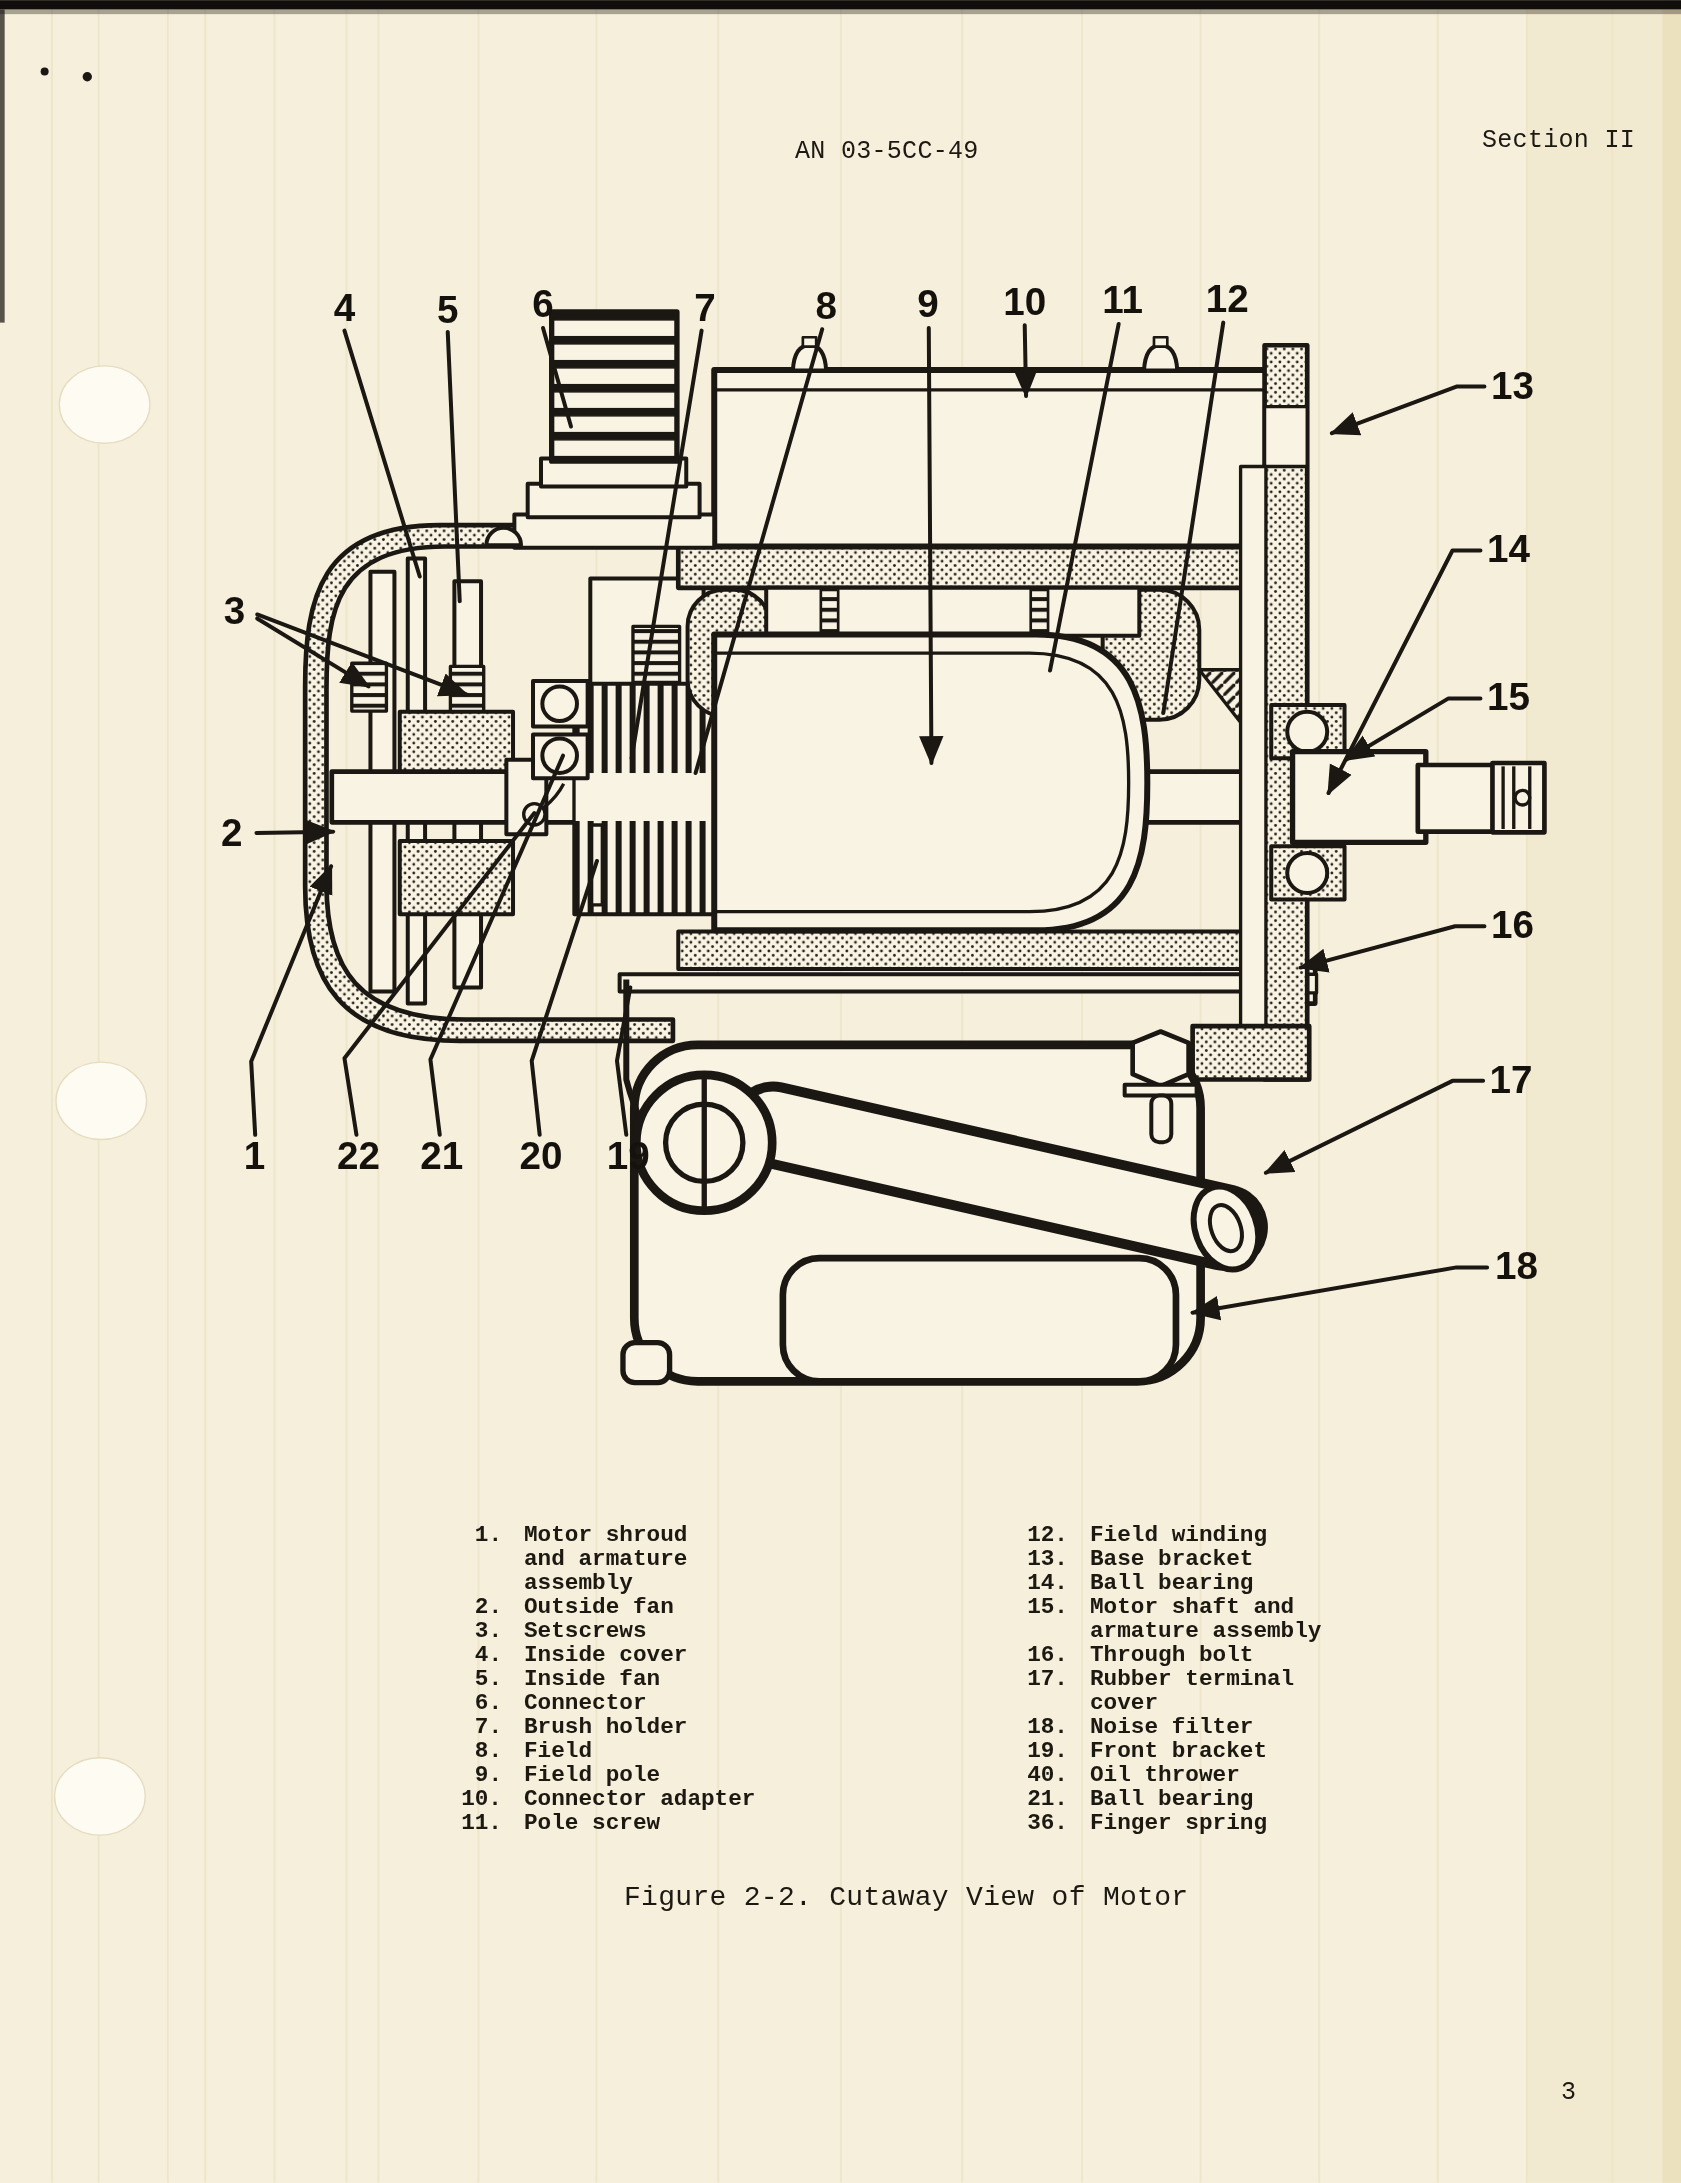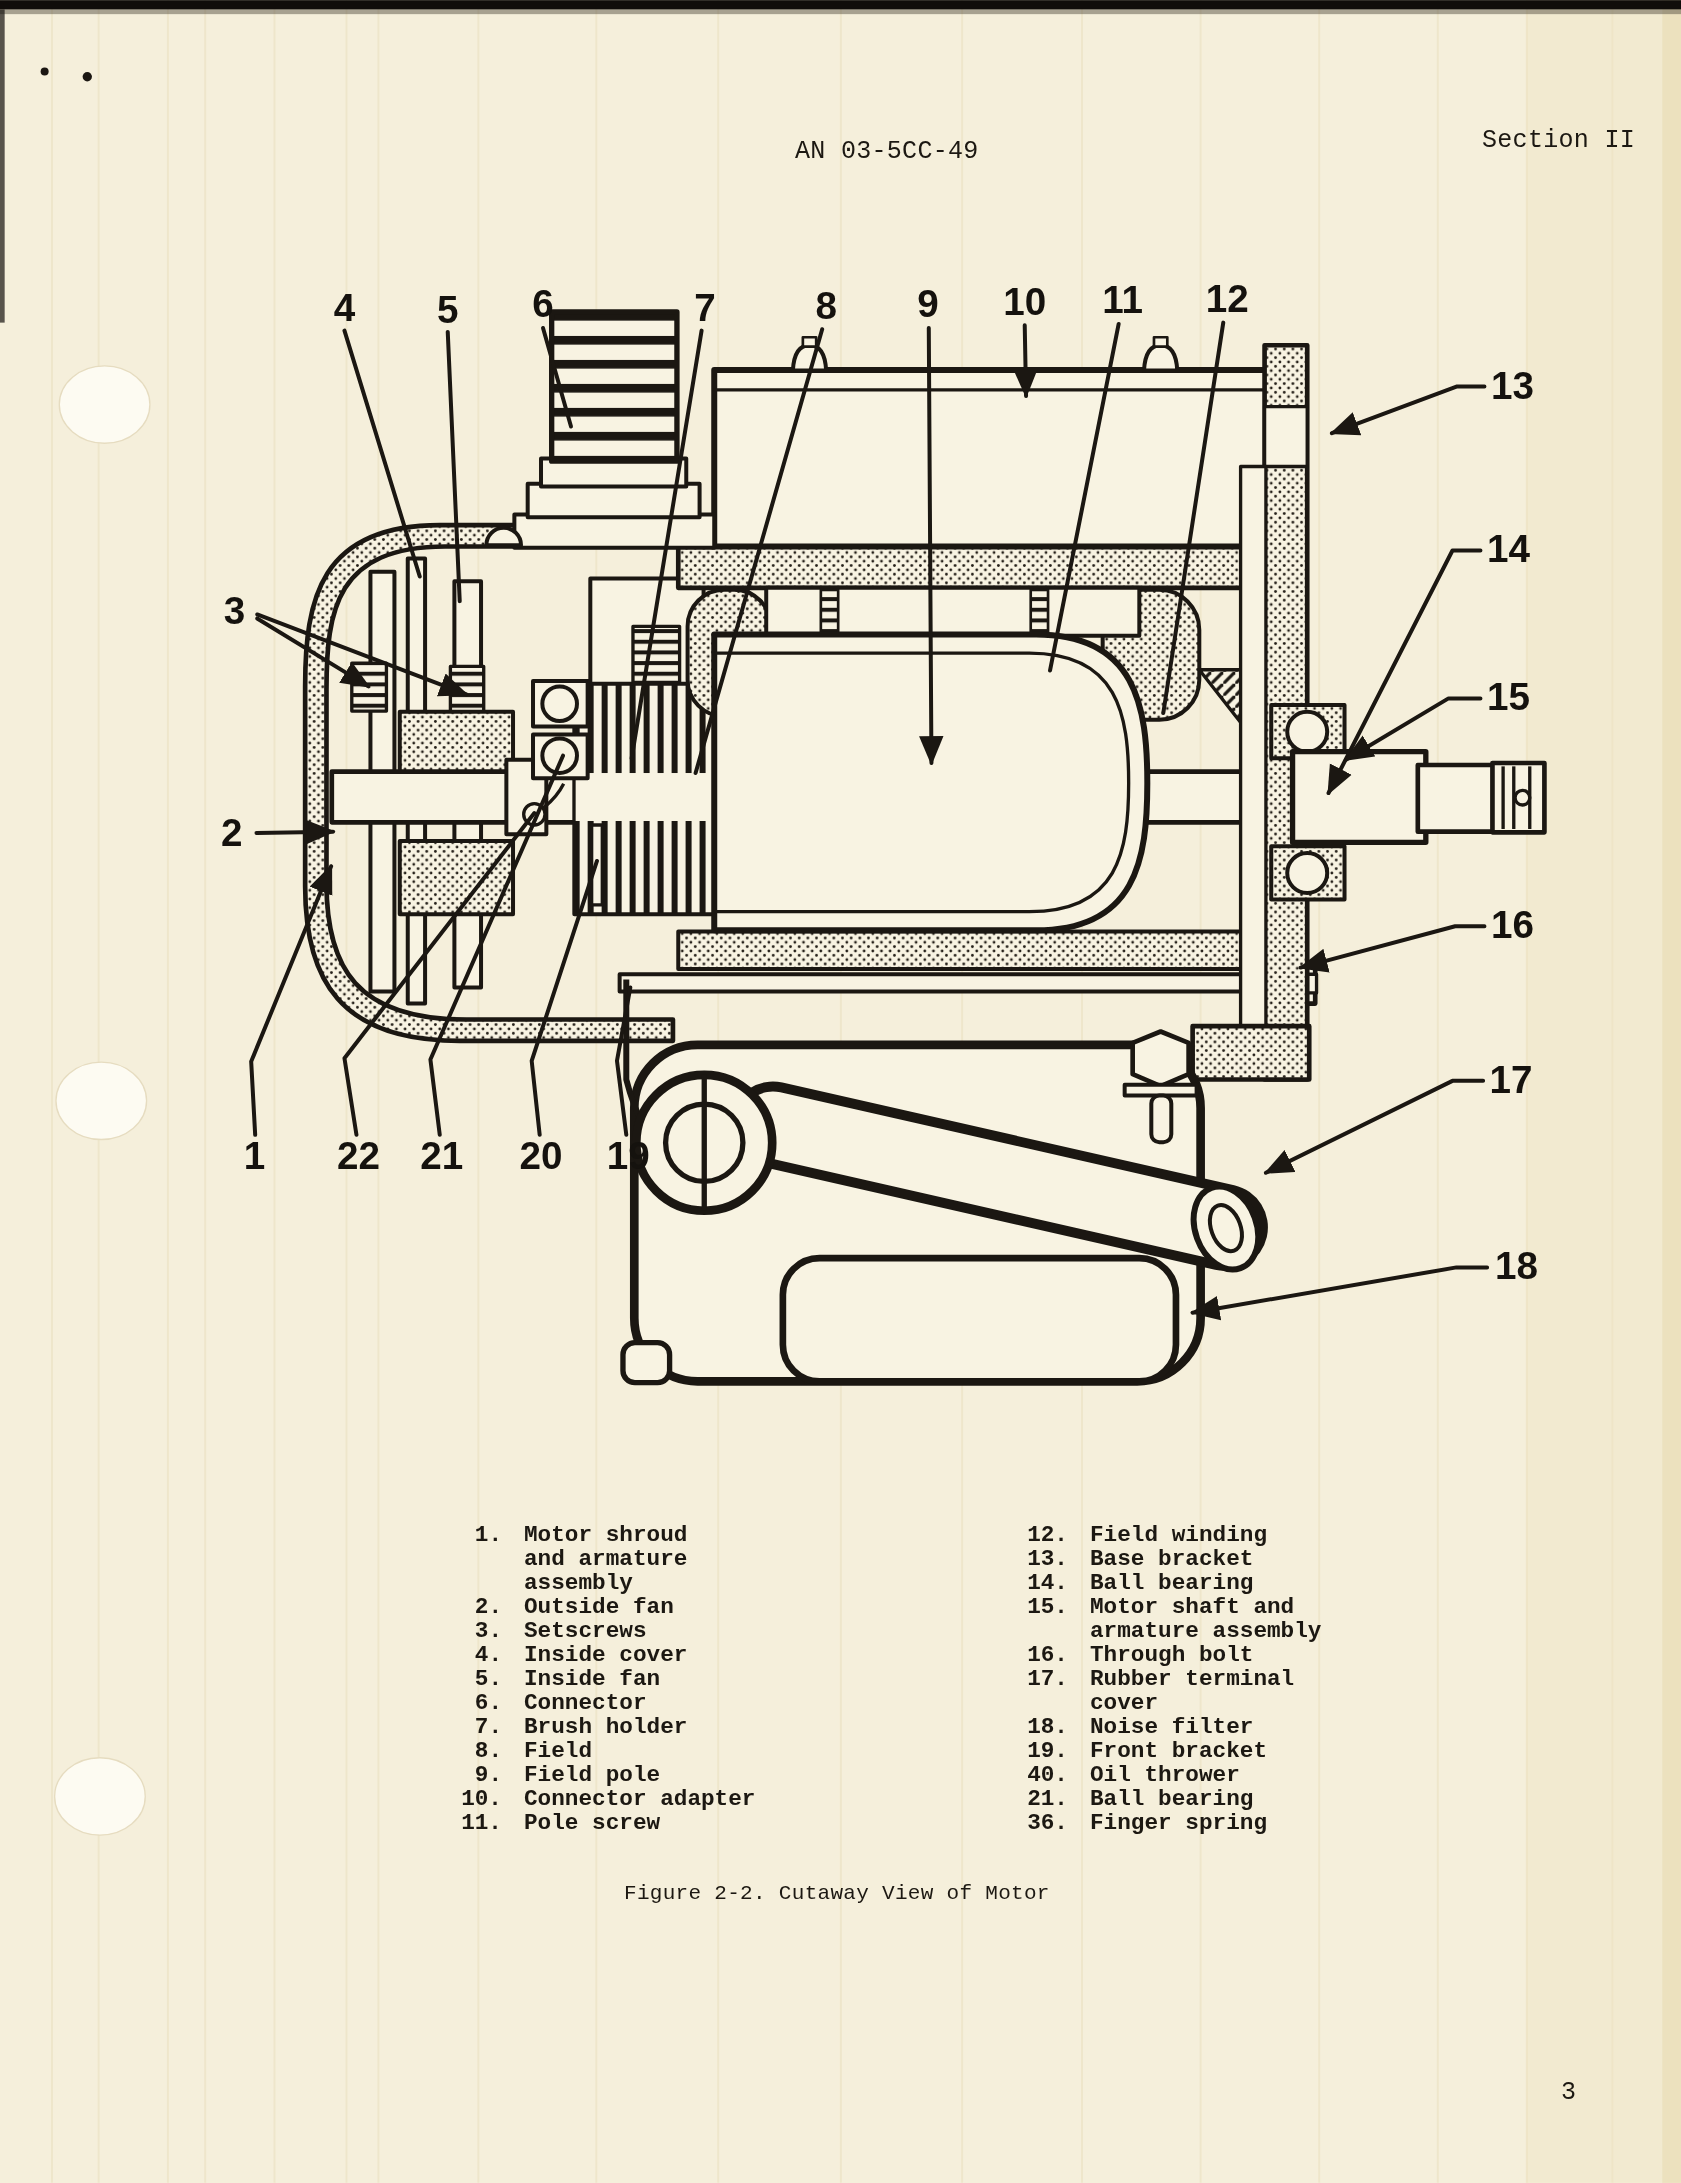--- a/index.html
+++ b/index.html
@@ -2,21 +2,21 @@
 <html style="font-size:10.7px"><head>
 <meta charset="utf-8">
 <style>
   html,body{margin:0;padding:0;background:#888;}
   #page{position:relative;width:1681px;height:2183px;background:#f5efdb;overflow:hidden;
         font-family:"Liberation Mono", monospace;color:#1c1812;}
   #figure-svg{position:absolute;left:0;top:0;width:1681px;height:2183px;}
   .txt{position:absolute;white-space:pre;font-weight:400;letter-spacing:0.3px;}
   #hdr-left{left:795px;top:137px;font-size:25px;}
   #hdr-right{left:1442px;top:126px;font-size:25px;margin-left:40px;}
-  #caption{left:624px;top:1882px;font-size:21px;}
+  #caption{left:624px;top:1882px;font-size:28px;}
   #pageno{left:1561px;top:2078px;font-size:25px;}
   .plcol{position:absolute;top:1523px;font-size:22.7px;font-weight:700;line-height:24px;}
   #pl-left{left:459px;}
   #pl-right{left:1024px;}
   .plrow{white-space:pre;}
   .plnum{display:inline-block;width:43px;text-align:right;}
   #pl-right .plnum{width:44px;}
   .pltxt{margin-left:22px;}
   .leader{fill:none;stroke:#1b1712;stroke-width:6;stroke-linecap:round;stroke-linejoin:round;}
   .callout-num{font-family:"Liberation Sans", sans-serif;font-weight:700;font-size:58px;

